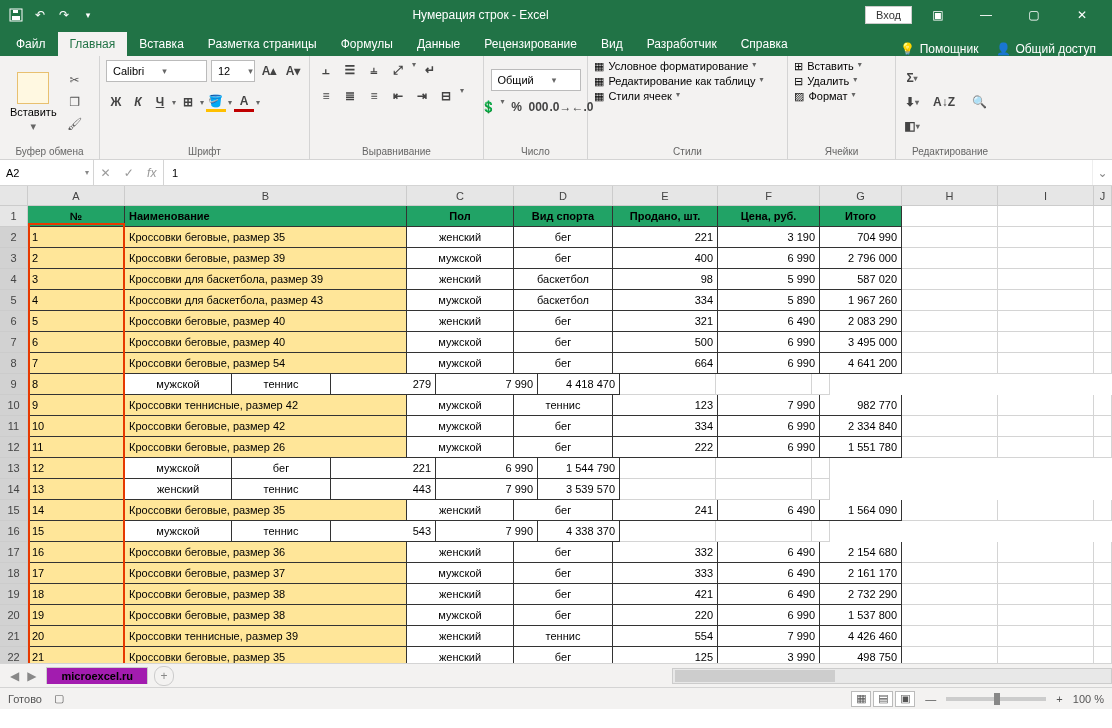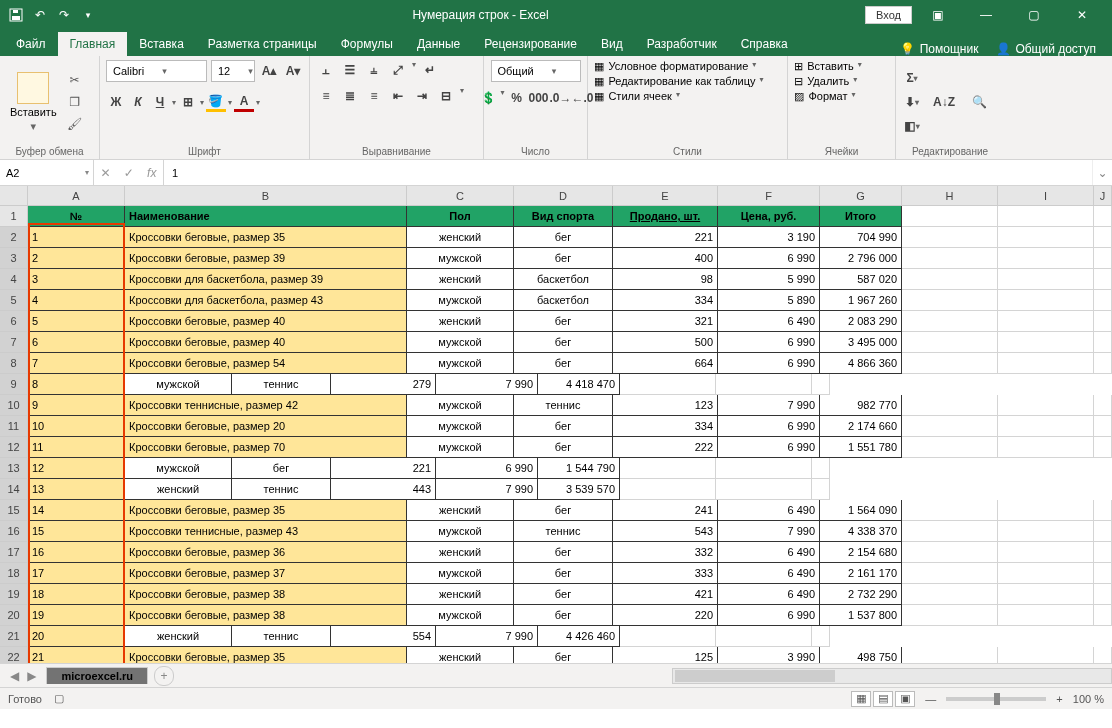--- a/index.html
+++ b/index.html
@@ -58,21 +58,21 @@
 .data-row .cell.c-e, .data-row .cell.c-f, .data-row .cell.c-g { justify-content: flex-end; }
 .hdr-row .cell { justify-content: center; }
 .hdr-row .cell.c-b { justify-content: flex-start; }
 .red-box { position: absolute; border: 2px solid #e63900; pointer-events: none; }
 
 .c-a { width: 97px; } .c-b { width: 282px; } .c-c { width: 107px; } .c-d { width: 99px; }
 .c-e { width: 105px; } .c-f { width: 102px; } .c-g { width: 82px; } .c-h { width: 96px; } .c-i { width: 96px; } .c-j { width:18px; }
 
 .sheet-tabs { height: 24px; border-top: 1px solid #d4d4d4; background: #f3f2f1; display: flex; align-items: center; }
 .st-nav { display:flex; gap:8px; padding:0 10px; color:#888; }
-.st-tab { padding: 2px 14px; background: #737373; border: 1px solid #ccc; border-bottom: none; font-size: 11px; font-weight:bold; cursor:pointer; }
+.st-tab { padding: 2px 14px; background: #a21caf; border: 1px solid #ccc; border-bottom: none; font-size: 11px; font-weight:bold; cursor:pointer; }
 .st-add { width:20px; height:20px; display:flex; align-items:center; justify-content:center; margin-left:6px; color:#888; border:1px solid #ccc; border-radius:9px; cursor:pointer; font-size:12px; }
 .hscroll { margin-left:auto; width:440px; height:16px; background:#e8e8e8; border:1px solid #ccc; position:relative; }
 .hscroll .thumb { position:absolute; left:2px; top:1px; width:160px; height:12px; background:#cdcdcd; }
 
 .statusbar { height: 22px; background: #f3f2f1; border-top: 1px solid #d4d4d4; display: flex; align-items: center; font-size: 11px; color: #555; padding: 0 8px; }
 .statusbar .sb-right { margin-left: auto; display:flex; align-items:center; gap:10px;}
 .view-btns { display:flex; gap:2px;}
 .vb { width:20px; height:16px; border:1px solid #bbb; background:#fff; cursor:pointer; display:flex;align-items:center;justify-content:center; }
 .zoom-slider { width:100px; height:4px; background:#ccc; position:relative; }
 .zoom-slider .zh { position:absolute; left:48px; top:-4px; width:6px; height:12px; background:#888; }
@@ -188,21 +188,21 @@
         <div class="bbtn">⇤</div>
         <div class="bbtn">⇥</div>
         <div class="bbtn">⊟</div>
           <span class="dropdown-sm">▾</span>
       </div>
     </div>
     <div class="group-label">Выравнивание</div>
   </div>
   <div class="ribbon-group" style="width:104px;">
     <div class="group-body" style="flex-direction:column; gap:6px;">
-      <div class="font-select" style="width:90px;">
+      <div class="font-select" style="width:90px;margin-top:9px;">
           <span>Общий</span>
           <span class="dd">▾</span>
         </div>
       <div style="display:flex;gap:2px;">
         <div class="bbtn">💲</div>
           <span class="dropdown-sm">▾</span>
         <div class="bbtn">%</div>
         <div class="bbtn">000</div>
         <div class="bbtn">.0→</div>
         <div class="bbtn">←.0</div>
@@ -315,21 +315,21 @@
       <div class="row-h sel">20</div>
       <div class="row-h sel">21</div>
       <div class="row-h sel">22</div>
     </div>
   <div class="cells" id="cells">
       <div class="row hdr-row">
         <div class="cell c-a" style="justify-content: center;">№</div>
         <div class="cell c-b">Наименование</div>
         <div class="cell c-c" style="justify-content: center;">Пол</div>
         <div class="cell c-d" style="justify-content: center;">Вид спорта</div>
-        <div class="cell c-e" style="justify-content: center; text-decoration: underline;">Продано, шт.</div>
+        <div class="cell c-e" style="justify-content: center;">Продано, шт.</div>
         <div class="cell c-f" style="justify-content: center;">Цена, руб.</div>
         <div class="cell c-g" style="justify-content: center;">Итого</div>
         <div class="cell c-h" style="border-right: 1px solid rgb(212, 212, 212); border-bottom: 1px solid rgb(212, 212, 212); background: rgb(255, 255, 255);"></div>
         <div class="cell c-i" style="border-right: 1px solid rgb(212, 212, 212); border-bottom: 1px solid rgb(212, 212, 212); background: rgb(255, 255, 255);"></div>
         <div class="cell c-j" style="border-right: 1px solid rgb(212, 212, 212); border-bottom: 1px solid rgb(212, 212, 212); background: rgb(255, 255, 255);"></div>
       </div>
       <div class="row data-row">
         <div class="cell c-a">1</div>
         <div class="cell c-b">Кроссовки беговые, размер 35</div>
         <div class="cell c-c" style="justify-content: center;">женский</div>
@@ -401,21 +401,21 @@
         <div class="cell c-i" style="border-right: 1px solid rgb(212, 212, 212); border-bottom: 1px solid rgb(212, 212, 212);"></div>
         <div class="cell c-j" style="border-right: 1px solid rgb(212, 212, 212); border-bottom: 1px solid rgb(212, 212, 212);"></div>
       </div>
       <div class="row data-row">
         <div class="cell c-a">7</div>
         <div class="cell c-b">Кроссовки беговые, размер 54</div>
         <div class="cell c-c" style="justify-content: center;">мужской</div>
         <div class="cell c-d" style="justify-content: center;">бег</div>
         <div class="cell c-e">664</div>
         <div class="cell c-f">6 990</div>
-        <div class="cell c-g">4 866 360</div>
+        <div class="cell c-g">4 641 200</div>
         <div class="cell c-h" style="border-right: 1px solid rgb(212, 212, 212); border-bottom: 1px solid rgb(212, 212, 212);"></div>
         <div class="cell c-i" style="border-right: 1px solid rgb(212, 212, 212); border-bottom: 1px solid rgb(212, 212, 212);"></div>
         <div class="cell c-j" style="border-right: 1px solid rgb(212, 212, 212); border-bottom: 1px solid rgb(212, 212, 212);"></div>
       </div>
       <div class="row data-row">
         <div class="cell c-a">8</div>
         <div class="cell c-c" style="justify-content: center;">мужской</div>
         <div class="cell c-d" style="justify-content: center;">теннис</div>
         <div class="cell c-e">279</div>
         <div class="cell c-f">7 990</div>
@@ -431,33 +431,33 @@
         <div class="cell c-d" style="justify-content: center;">теннис</div>
         <div class="cell c-e">123</div>
         <div class="cell c-f">7 990</div>
         <div class="cell c-g">982 770</div>
         <div class="cell c-h" style="border-right: 1px solid rgb(212, 212, 212); border-bottom: 1px solid rgb(212, 212, 212);"></div>
         <div class="cell c-i" style="border-right: 1px solid rgb(212, 212, 212); border-bottom: 1px solid rgb(212, 212, 212);"></div>
         <div class="cell c-j" style="border-right: 1px solid rgb(212, 212, 212); border-bottom: 1px solid rgb(212, 212, 212);"></div>
       </div>
       <div class="row data-row">
         <div class="cell c-a">10</div>
-        <div class="cell c-b">Кроссовки беговые, размер 20</div>
+        <div class="cell c-b">Кроссовки беговые, размер 42</div>
         <div class="cell c-c" style="justify-content: center;">мужской</div>
         <div class="cell c-d" style="justify-content: center;">бег</div>
         <div class="cell c-e">334</div>
         <div class="cell c-f">6 990</div>
-        <div class="cell c-g">2 174 660</div>
+        <div class="cell c-g">2 334 840</div>
         <div class="cell c-h" style="border-right: 1px solid rgb(212, 212, 212); border-bottom: 1px solid rgb(212, 212, 212);"></div>
         <div class="cell c-i" style="border-right: 1px solid rgb(212, 212, 212); border-bottom: 1px solid rgb(212, 212, 212);"></div>
         <div class="cell c-j" style="border-right: 1px solid rgb(212, 212, 212); border-bottom: 1px solid rgb(212, 212, 212);"></div>
       </div>
       <div class="row data-row">
         <div class="cell c-a">11</div>
-        <div class="cell c-b">Кроссовки беговые, размер 70</div>
+        <div class="cell c-b">Кроссовки беговые, размер 26</div>
         <div class="cell c-c" style="justify-content: center;">мужской</div>
         <div class="cell c-d" style="justify-content: center;">бег</div>
         <div class="cell c-e">222</div>
         <div class="cell c-f">6 990</div>
         <div class="cell c-g">1 551 780</div>
         <div class="cell c-h" style="border-right: 1px solid rgb(212, 212, 212); border-bottom: 1px solid rgb(212, 212, 212);"></div>
         <div class="cell c-i" style="border-right: 1px solid rgb(212, 212, 212); border-bottom: 1px solid rgb(212, 212, 212);"></div>
         <div class="cell c-j" style="border-right: 1px solid rgb(212, 212, 212); border-bottom: 1px solid rgb(212, 212, 212);"></div>
       </div>
       <div class="row data-row">
@@ -489,21 +489,20 @@
         <div class="cell c-d" style="justify-content: center;">бег</div>
         <div class="cell c-e">241</div>
         <div class="cell c-f">6 490</div>
         <div class="cell c-g">1 564 090</div>
         <div class="cell c-h" style="border-right: 1px solid rgb(212, 212, 212); border-bottom: 1px solid rgb(212, 212, 212);"></div>
         <div class="cell c-i" style="border-right: 1px solid rgb(212, 212, 212); border-bottom: 1px solid rgb(212, 212, 212);"></div>
         <div class="cell c-j" style="border-right: 1px solid rgb(212, 212, 212); border-bottom: 1px solid rgb(212, 212, 212);"></div>
       </div>
       <div class="row data-row">
         <div class="cell c-a">15</div>
-        <div class="cell c-b">Кроссовки теннисные, размер 43</div>
         <div class="cell c-c" style="justify-content: center;">мужской</div>
         <div class="cell c-d" style="justify-content: center;">теннис</div>
         <div class="cell c-e">543</div>
         <div class="cell c-f">7 990</div>
         <div class="cell c-g">4 338 370</div>
         <div class="cell c-h" style="border-right: 1px solid rgb(212, 212, 212); border-bottom: 1px solid rgb(212, 212, 212);"></div>
         <div class="cell c-i" style="border-right: 1px solid rgb(212, 212, 212); border-bottom: 1px solid rgb(212, 212, 212);"></div>
         <div class="cell c-j" style="border-right: 1px solid rgb(212, 212, 212); border-bottom: 1px solid rgb(212, 212, 212);"></div>
       </div>
       <div class="row data-row">
@@ -549,20 +548,21 @@
         <div class="cell c-d" style="justify-content: center;">бег</div>
         <div class="cell c-e">220</div>
         <div class="cell c-f">6 990</div>
         <div class="cell c-g">1 537 800</div>
         <div class="cell c-h" style="border-right: 1px solid rgb(212, 212, 212); border-bottom: 1px solid rgb(212, 212, 212);"></div>
         <div class="cell c-i" style="border-right: 1px solid rgb(212, 212, 212); border-bottom: 1px solid rgb(212, 212, 212);"></div>
         <div class="cell c-j" style="border-right: 1px solid rgb(212, 212, 212); border-bottom: 1px solid rgb(212, 212, 212);"></div>
       </div>
       <div class="row data-row">
         <div class="cell c-a">20</div>
+        <div class="cell c-b">Кроссовки теннисные, размер 39</div>
         <div class="cell c-c" style="justify-content: center;">женский</div>
         <div class="cell c-d" style="justify-content: center;">теннис</div>
         <div class="cell c-e">554</div>
         <div class="cell c-f">7 990</div>
         <div class="cell c-g">4 426 460</div>
         <div class="cell c-h" style="border-right: 1px solid rgb(212, 212, 212); border-bottom: 1px solid rgb(212, 212, 212);"></div>
         <div class="cell c-i" style="border-right: 1px solid rgb(212, 212, 212); border-bottom: 1px solid rgb(212, 212, 212);"></div>
         <div class="cell c-j" style="border-right: 1px solid rgb(212, 212, 212); border-bottom: 1px solid rgb(212, 212, 212);"></div>
       </div>
       <div class="row data-row">

